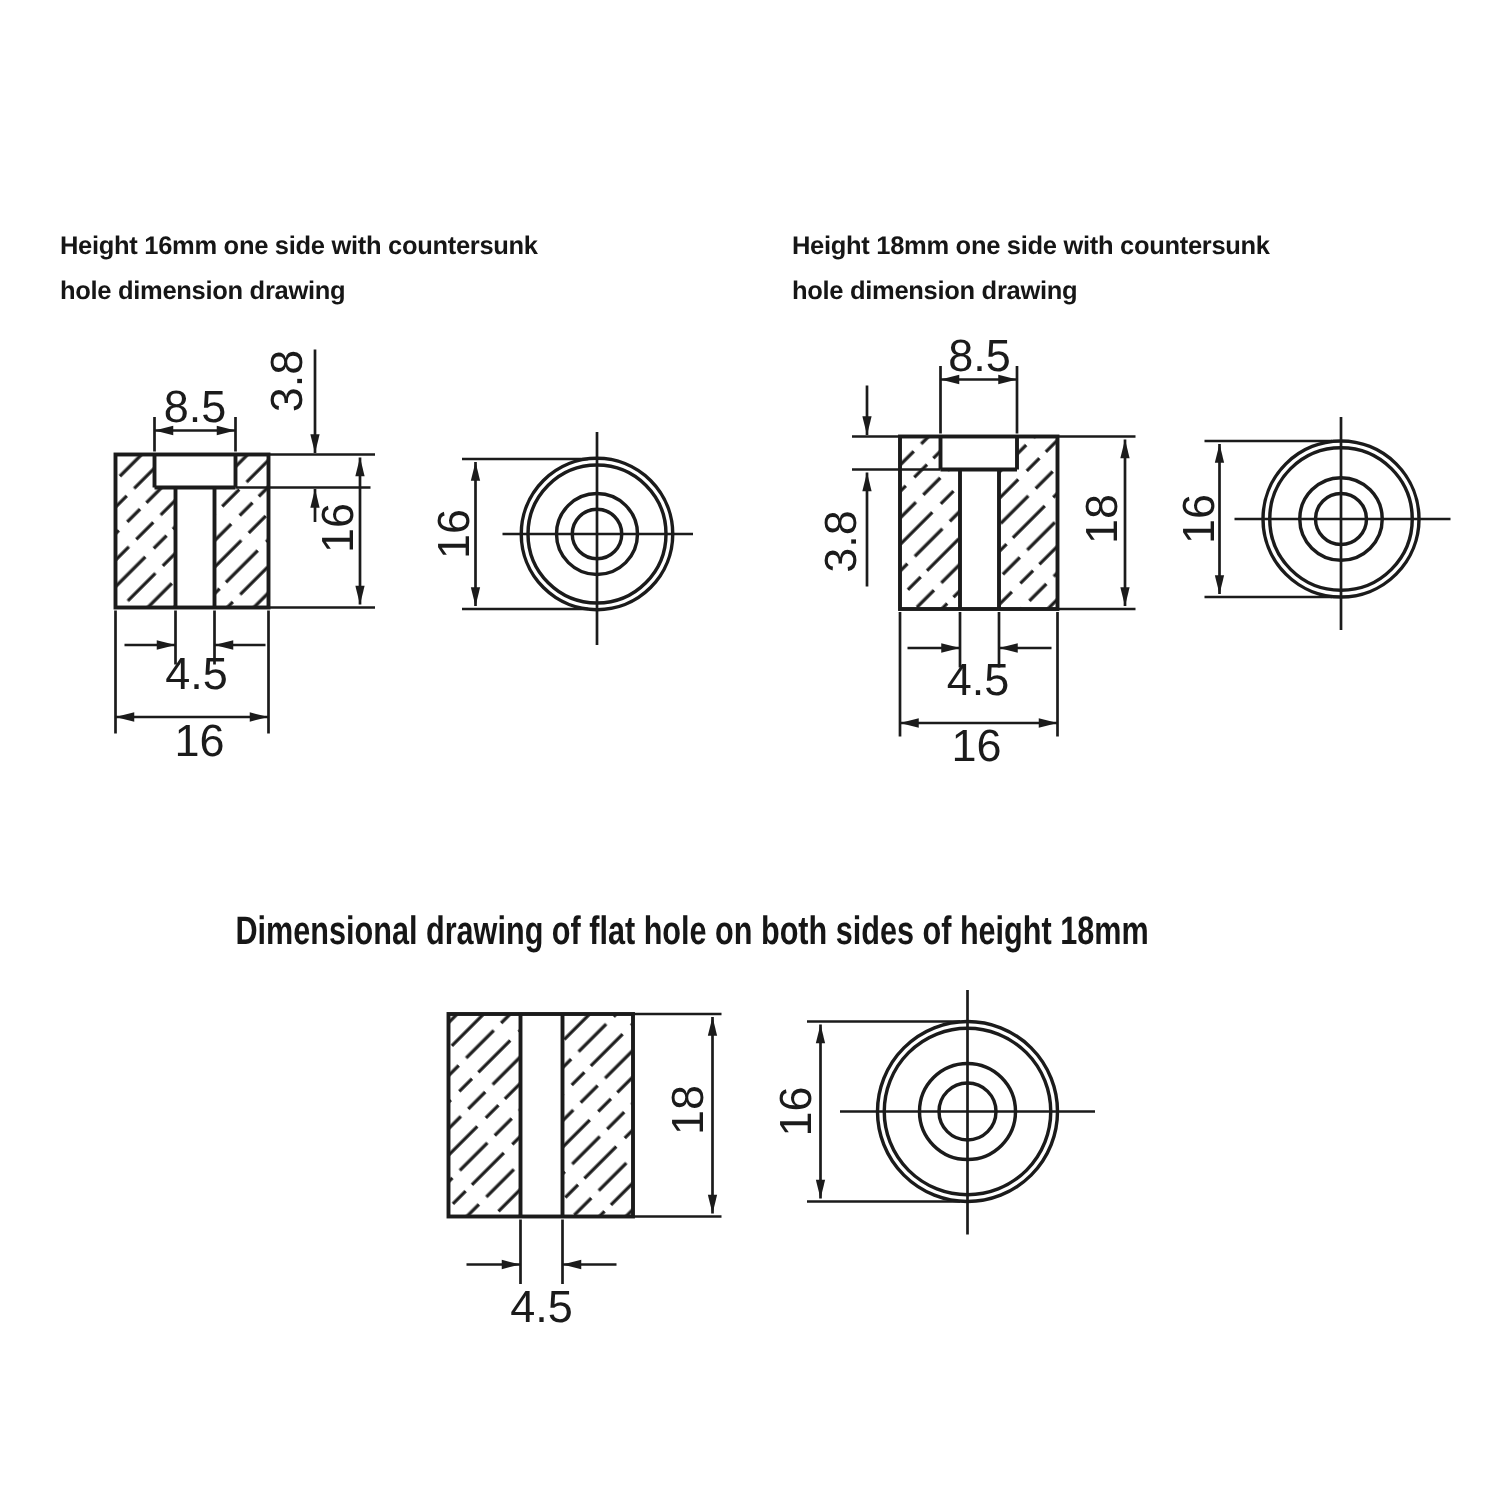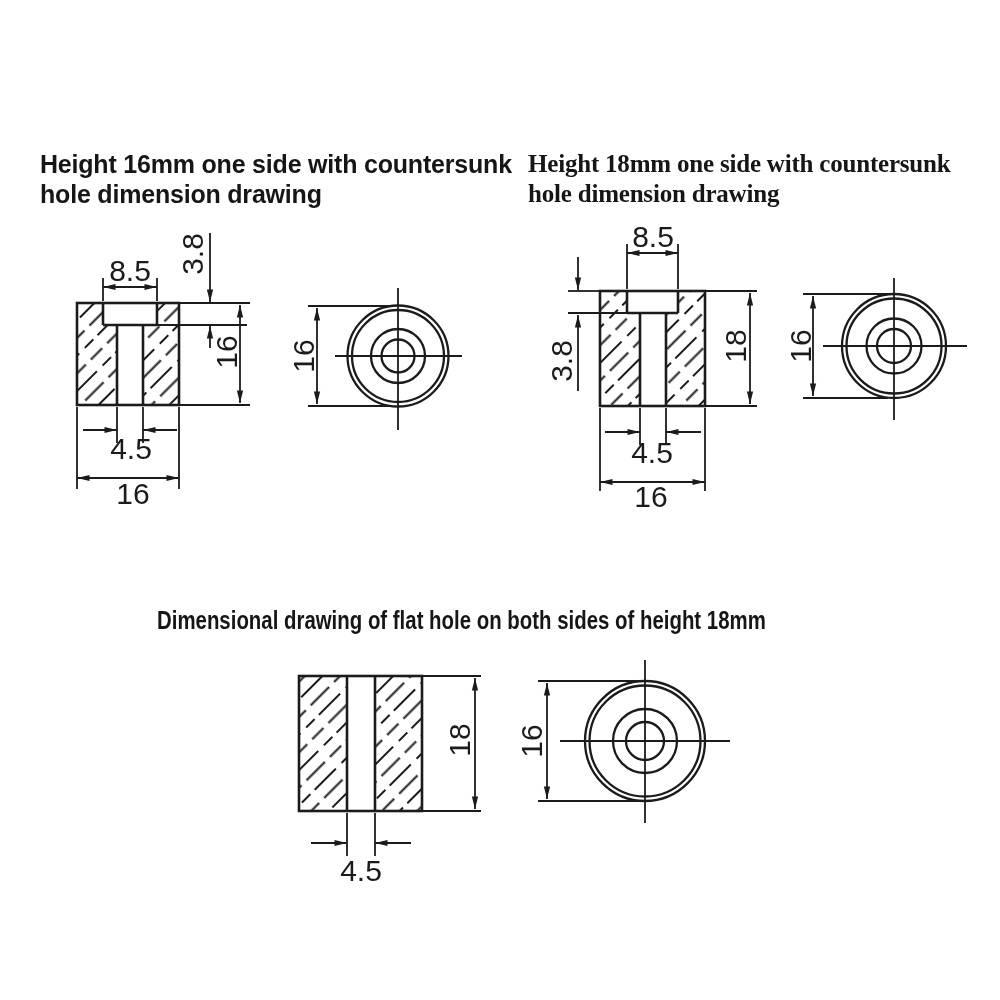--- a/index.html
+++ b/index.html
@@ -1,21 +1,21 @@
 <!DOCTYPE html>
 <html><head>
 <meta charset="utf-8">
 <style>
   html,body{margin:0;padding:0;background:#fff;}
   #sheet{position:relative;width:1000px;height:1000px;background:#ffffff;overflow:hidden;
          font-family:"Liberation Sans",sans-serif;color:#141414;}
   .title{position:absolute;font-weight:700;color:#161616;}
-  .title-top{font-size:25px;line-height:30px;letter-spacing:-0.2px;}
+  .title-top{font-size:17px;line-height:30px;letter-spacing:-0.2px;}
   #title-tl{left:40px;top:149px;}
-  #title-tr{left:528px;top:149px;font-family:Liberation Serif, serif;}
+  #title-tr{left:528px;top:149px;}
   #title-bottom{left:157px;top:605px;font-size:26.5px;font-weight:700;letter-spacing:0;
                 transform:scaleX(0.77);transform-origin:left top;white-space:nowrap;}
   svg{position:absolute;left:0;top:0;}
   .ol{stroke:#1b1b1b;stroke-width:2.6px;fill:none;}
   .thin{stroke:#1b1b1b;stroke-width:1.8px;fill:none;}
   .cir{stroke:#1b1b1b;stroke-width:2.3px;fill:none;}
   .dim{font:30px "Liberation Sans",sans-serif;fill:#1b1b1b;text-anchor:middle;}
   .hatched{fill:url(#hatch);stroke:none;}
 </style>
 </head>

